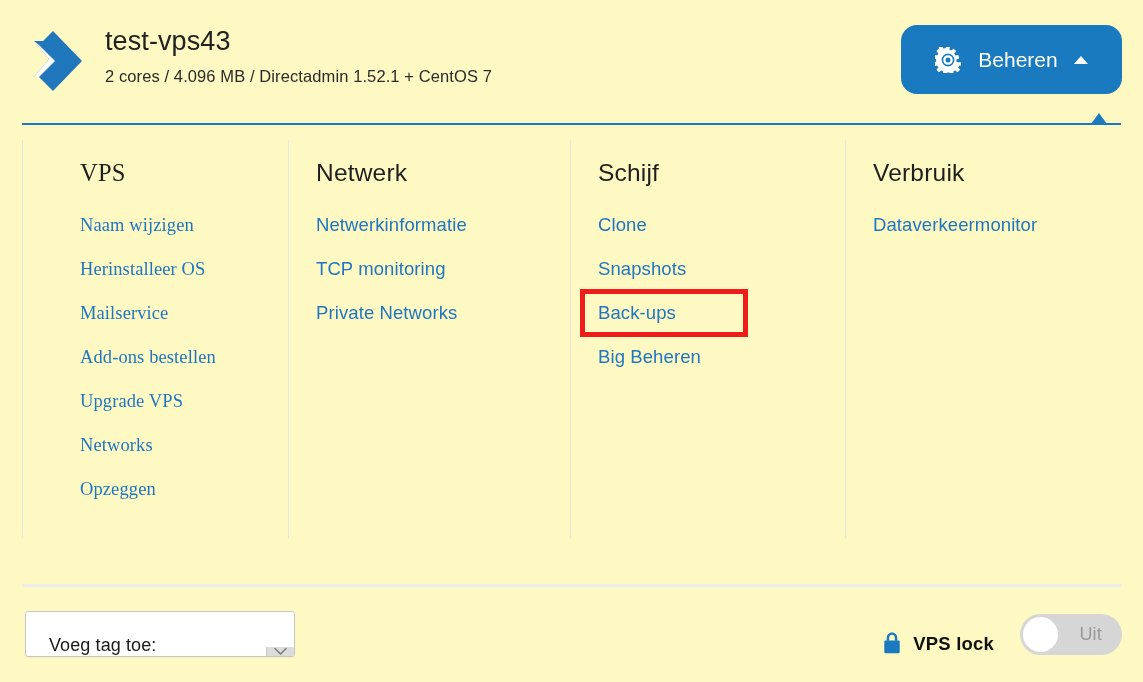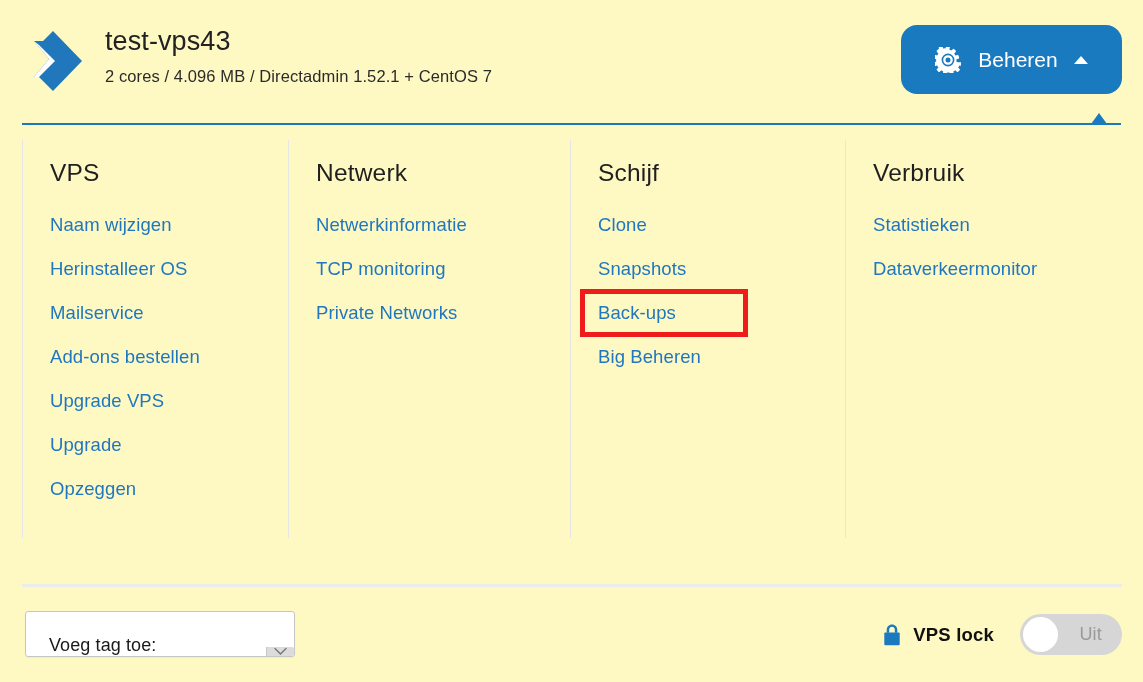--- a/index.html
+++ b/index.html
@@ -78,21 +78,21 @@
   .col-3 { width: 275px; }
   .col-4 { width: 298px; }
   .col + .col::before {
     content: ""; position: absolute; left: 0; top: 0;
     width: 1px; height: 398px; background: #e6e6e6;
   }
   .col-1::before {
     content: ""; position: absolute; left: 22px; top: 0;
     width: 1px; height: 398px; background: #e6e6e6;
   }
-  .col-1 { padding-left: 50px; }
+  .col-1 { padding-left: 80px; font-family: Liberation Serif, serif; }
   .col-head {
     font-size: 24.5px; color: #1f1f1f; font-weight: normal;
     margin: 0 0 26px 0; line-height: 30px; letter-spacing: 0.2px;
   }
   .col ul { list-style: none; margin: 0; padding: 0; }
   .col li { margin-bottom: 22px; }
   .col li:last-child { margin-bottom: 0; }
   .col a {
     font-size: 18.5px; color: #2077c0; text-decoration: none;
     line-height: 22px; letter-spacing: 0.1px;
@@ -128,21 +128,21 @@
   .tag-select .arrow-box {
     width: 28px; background: #dcdcdc;
     border-left: 1px solid #c6c6c6;
     border-radius: 0 2px 2px 0;
     display: flex; align-items: center; justify-content: center;
   }
   .chev { width: 13px; height: 9px; display: block; }
 
   .lock-group {
     position: absolute; right: 21px; top: 14px;
-    display: flex; align-items: center;
+    display: flex; align-items: flex-end;
   }
   .lock-icon { width: 20px; height: 24px; display: block; margin-right: 11px; }
   .lock-label {
     font-size: 18.5px; font-weight: bold; color: #111111;
     margin-right: 26px; letter-spacing: 0.2px;
   }
   .toggle {
     width: 102px; height: 41px; border-radius: 21px;
     background: #d6d6d6; position: relative; cursor: pointer;
     display: flex; align-items: center; justify-content: flex-end;
@@ -197,21 +197,21 @@
   <div class="panel">
 
     <div class="col col-1">
       <h2 class="col-head">VPS</h2>
       <ul>
         <li><a href="#">Naam wijzigen</a></li>
         <li><a href="#">Herinstalleer OS</a></li>
         <li><a href="#">Mailservice</a></li>
         <li><a href="#">Add-ons bestellen</a></li>
         <li><a href="#">Upgrade VPS</a></li>
-        <li><a href="#">Upgrade</a></li>
+        <li><a href="#">Networks</a></li>
         <li><a href="#">Opzeggen</a></li>
       </ul>
     </div>
 
     <div class="col col-2">
       <h2 class="col-head">Netwerk</h2>
       <ul>
         <li><a href="#">Netwerkinformatie</a></li>
         <li><a href="#">TCP monitoring</a></li>
         <li><a href="#">Private Networks</a></li>
@@ -228,21 +228,20 @@
             <a href="#">Back-ups</a>
           </span>
         </li>
         <li><a href="#">Big Beheren</a></li>
       </ul>
     </div>
 
     <div class="col col-4">
       <h2 class="col-head">Verbruik</h2>
       <ul>
-        <li><a href="#">Statistieken</a></li>
         <li><a href="#">Dataverkeermonitor</a></li>
       </ul>
     </div>
   </div>
 
   <div class="hr-gray"></div>
 
   <div class="footer">
 
     <div class="tag-select">

